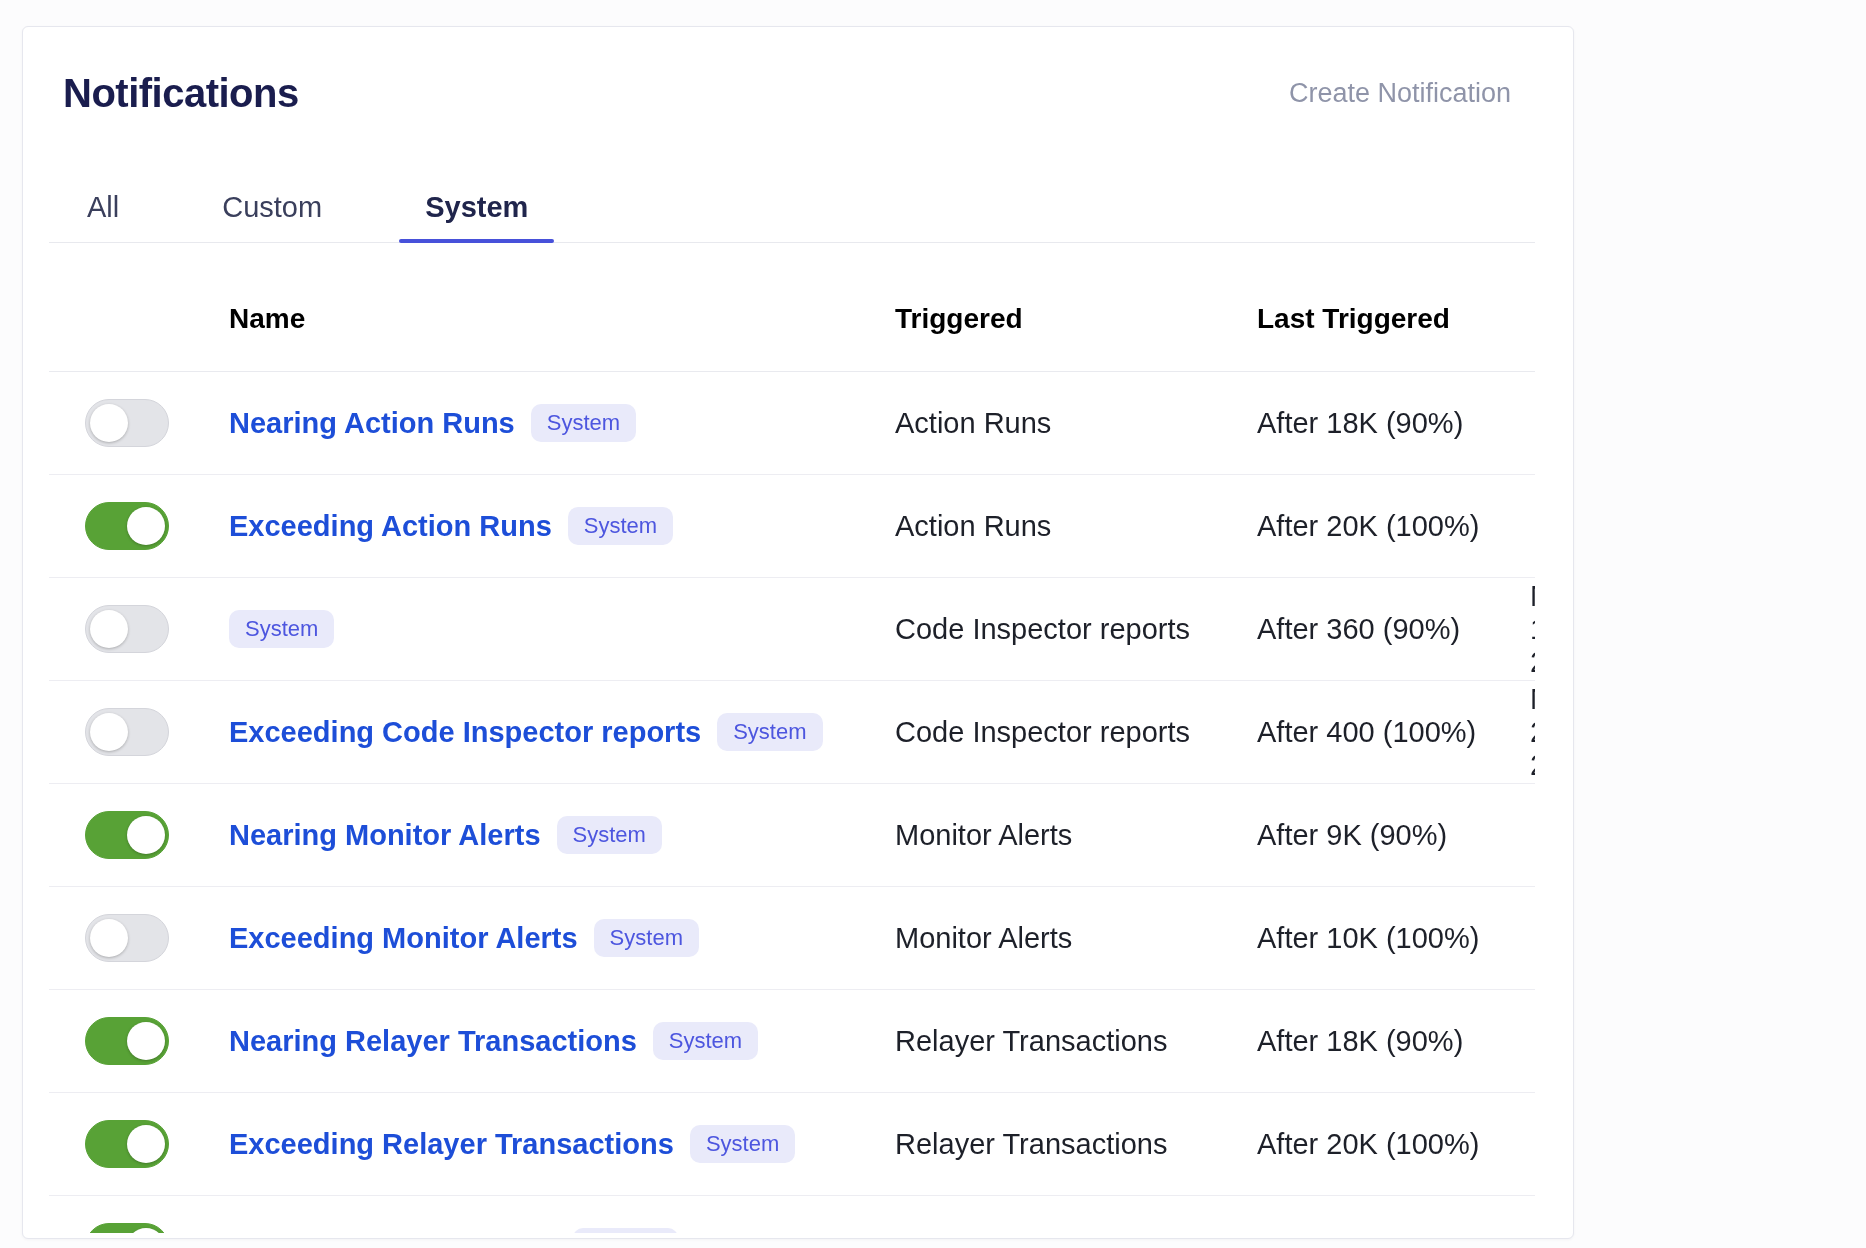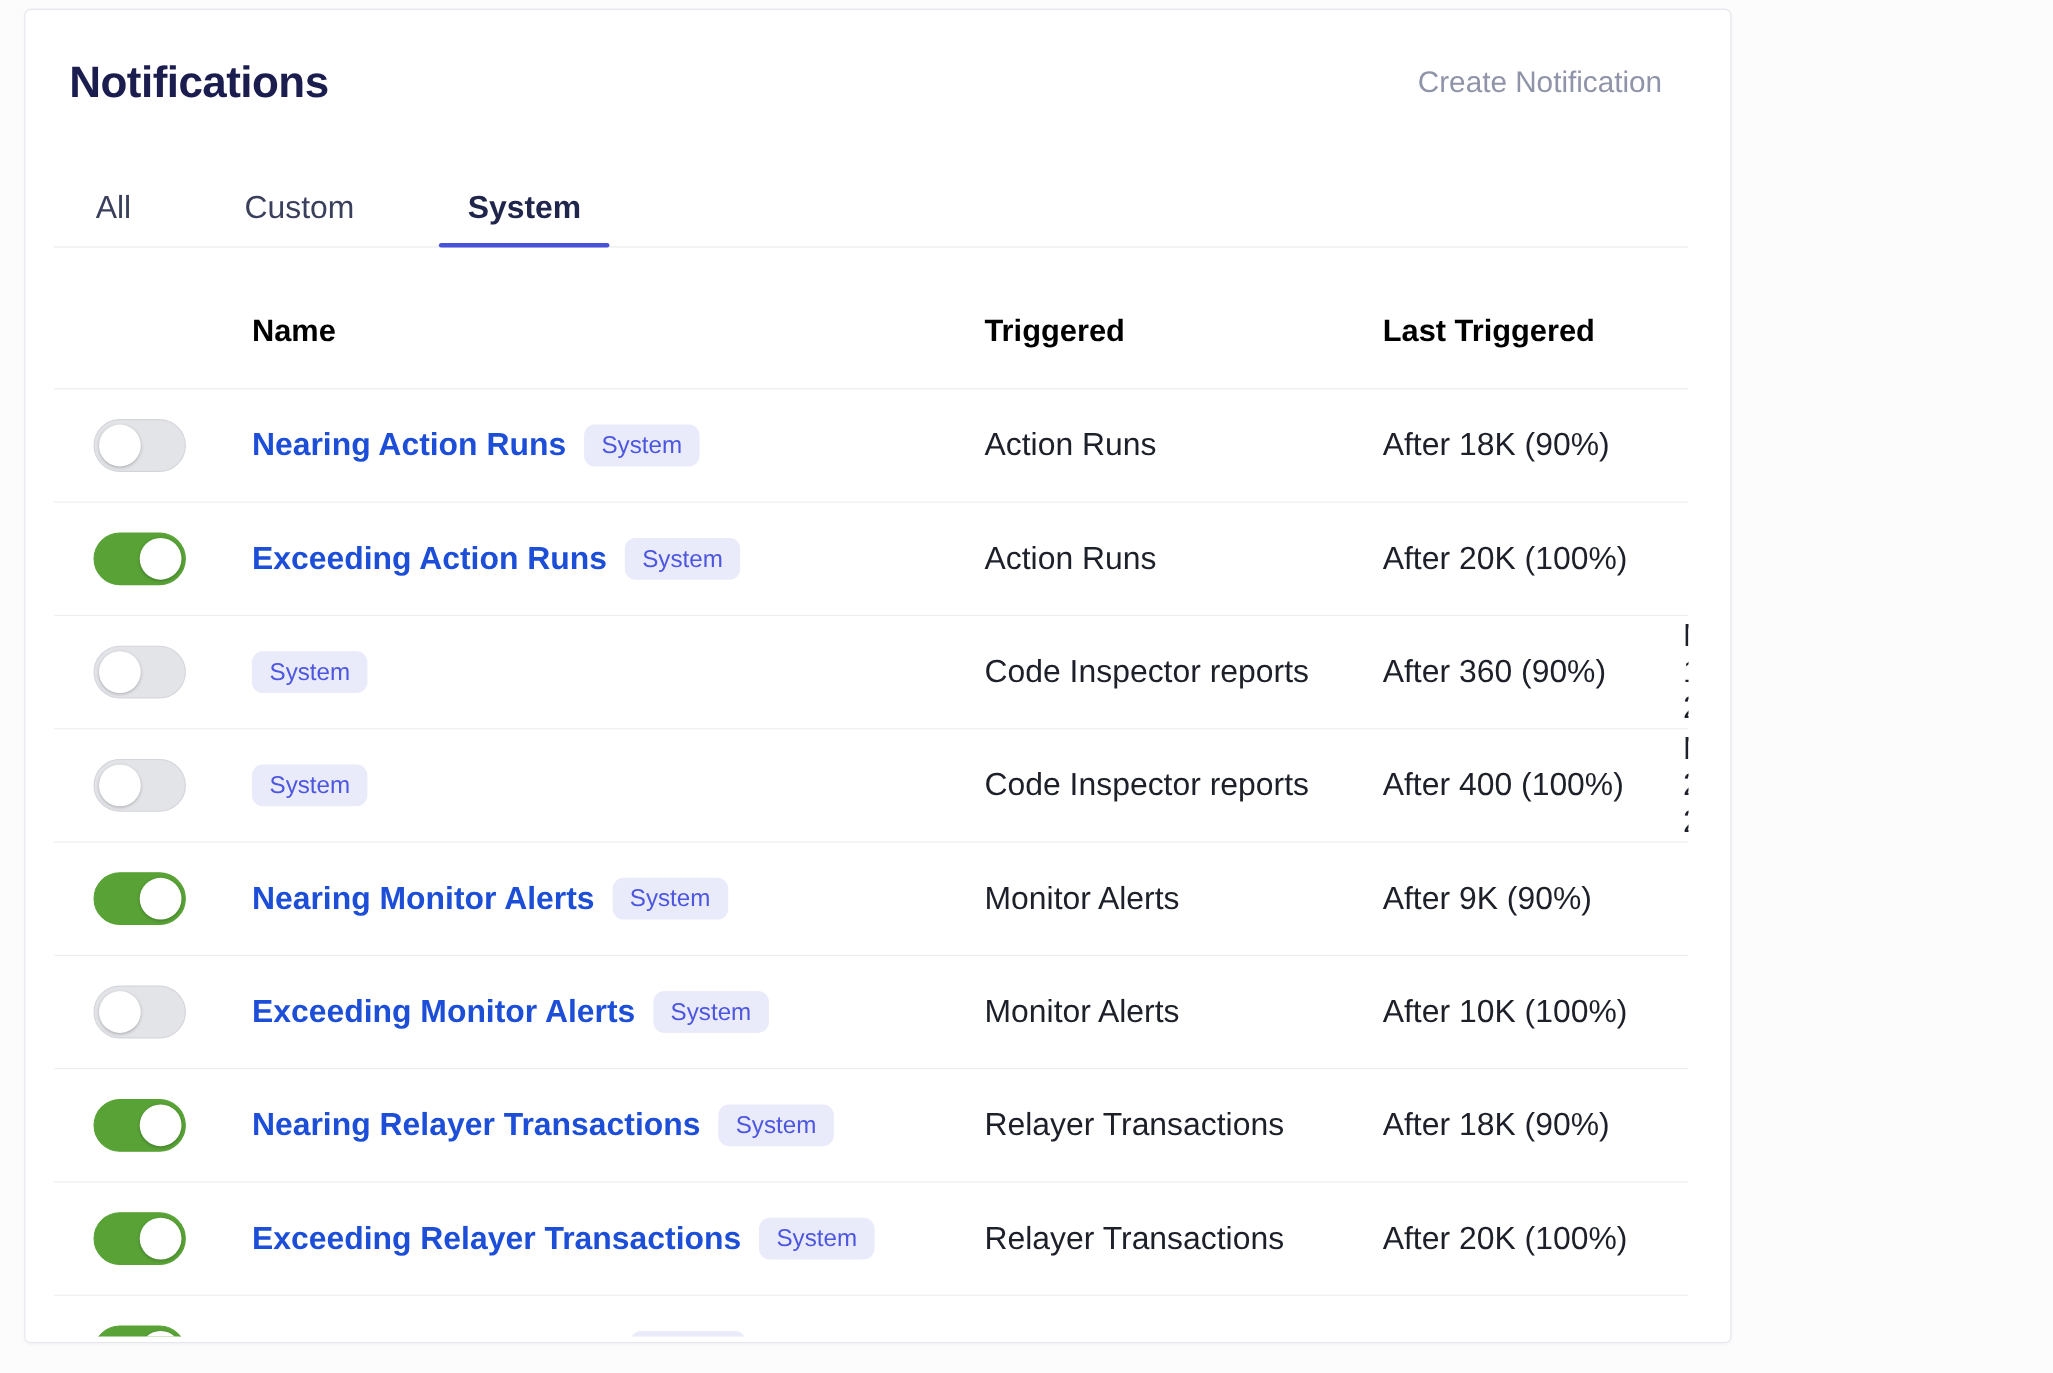--- a/index.html
+++ b/index.html
@@ -4,21 +4,21 @@
 <style>
   * { box-sizing: border-box; margin: 0; padding: 0; }
   html, body { width: 1866px; height: 1248px; overflow: hidden; }
   body {
     background: #fcfcfd;
     font-family: "Liberation Sans", "DejaVu Sans", sans-serif;
     position: relative;
   }
   .card {
     position: absolute;
-    left: 22px; top: 8px;
+    left: 22px; top: 26px;
     width: 1552px; height: 1213px;
     background: #ffffff;
     border: 1px solid #e6e7ee;
     border-radius: 6px;
     box-shadow: 0 1px 3px rgba(20,24,60,0.04);
     overflow: hidden;
   }
   
   .header-bar {
     display: flex;
@@ -208,20 +208,21 @@
     <div class="cell c-threshold">After 360 (90%)</div>
     <div class="cell c-last">Mar 15, 2024</div>
   </div>
         <div class="trow row">
     <div class="cell c-toggle">
       <div class="toggle">
         <div class="knob"></div>
       </div>
     </div>
     <div class="cell c-name">
+      <span class="row-name">Exceeding Code Inspector reports</span>
       <span class="badge">System</span>
     </div>
     <div class="cell c-usage">Code Inspector reports</div>
     <div class="cell c-threshold">After 400 (100%)</div>
     <div class="cell c-last">Mar 20, 2024</div>
   </div>
         <div class="trow row">
     <div class="cell c-toggle">
       <div class="toggle on">
         <div class="knob"></div>

